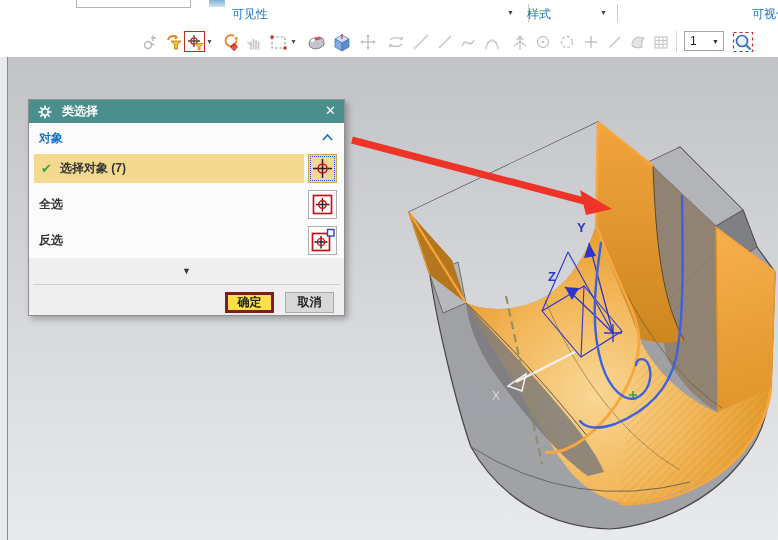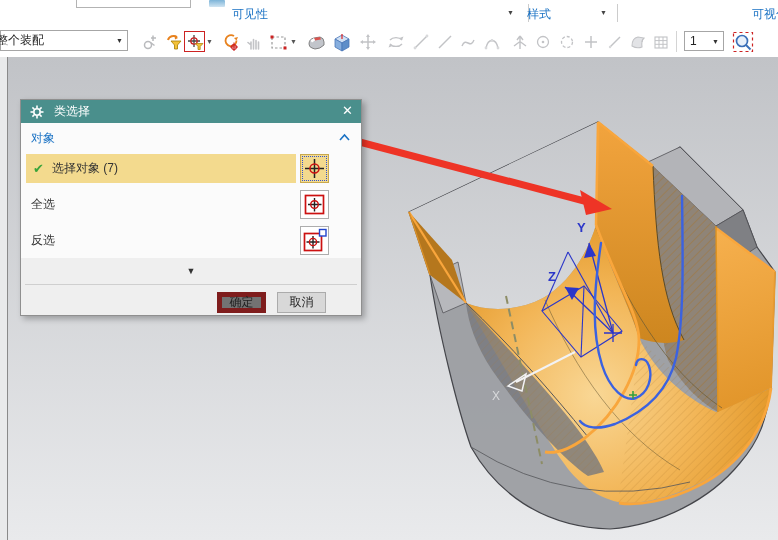--- a/index.html
+++ b/index.html
@@ -27,60 +27,56 @@
   .count .val{padding-left:5px;}
   .tbi{position:absolute;top:5px;width:21px;height:21px;display:flex;align-items:center;justify-content:center;}
   .tbi svg{display:block;}
   .tbi.hl{border:1px solid #cc2222;box-sizing:border-box;}
   .tbcaret{position:absolute;top:12px;font-size:7px;color:#555;line-height:7px;}
   .tbsep{position:absolute;left:676px;top:31px;width:1px;height:21px;background:#d4d4d4;}
   
   .viewport{position:absolute;left:0;top:57px;width:778px;height:483px;}
   .vp-leftstrip{position:absolute;left:0;top:57px;width:7px;height:483px;background:#e9eaeb;border-right:1px solid #8a8a8a;z-index:3;}
   
-  .dialog{position:absolute;left:20px;top:99px;width:342px;height:217px;background:#fbfbfb;border:1px solid #8f8f8f;box-shadow:3px 3px 6px rgba(0,0,0,.28);z-index:5;box-sizing:border-box;}
+  .dialog{position:absolute;left:28px;top:99px;width:317px;height:217px;background:#fbfbfb;border:1px solid #8f8f8f;box-shadow:3px 3px 6px rgba(0,0,0,.28);z-index:5;box-sizing:border-box;font-weight:bold;}
   .dlg-title{position:absolute;left:0;top:0;right:0;height:23px;background:#4a8f8c;display:flex;align-items:center;}
   .dlg-title .gear{margin-left:9px;}
   .dlg-title .ttl{margin-left:10px;color:#fff;font-size:12px;}
   .dlg-title .close{position:absolute;right:8px;top:3px;color:#fff;font-size:13px;cursor:default;}
   .dlg-section{position:absolute;left:10px;top:30px;font-size:12px;color:#1a72c4;}
   .dlg-chev{position:absolute;right:10px;top:33px;}
   .dlg-row-hl{position:absolute;left:5px;top:54px;width:270px;height:29px;background:#f3da8e;display:flex;align-items:center;}
   .dlg-row-hl .chk{color:#3aa43a;font-size:13px;margin-left:7px;}
   .dlg-row-hl .lbl{font-size:12px;color:#333;margin-left:8px;}
   .dlg-lbl{position:absolute;left:10px;font-size:12px;color:#333;height:29px;line-height:29px;}
   .icbtn{position:absolute;left:279px;width:29px;height:29px;box-sizing:border-box;background:#fff;border:1px solid #adadad;display:flex;align-items:center;justify-content:center;}
   .icbtn.sel{background:#f3da8e;border:1px solid #c9a94e;outline:1px dotted #3355cc;outline-offset:-3px;}
   .dlg-footer{position:absolute;left:0;right:0;top:158px;bottom:0;background:#efefef;}
   .dlg-collapse{position:absolute;left:0;right:0;top:166px;text-align:center;font-size:9px;color:#333;}
   .dlg-hr{position:absolute;left:4px;right:4px;top:184px;height:1px;background:#cfcfcf;}
   .dlg-btn{position:absolute;top:192px;width:49px;height:21px;font-size:12px;color:#222;display:flex;align-items:center;justify-content:center;box-sizing:border-box;}
-  .dlg-ok{left:196px;background:#737373;border:5px solid #7f1d1d;}
+  .dlg-ok{left:196px;background:#fde047;border:3px solid #7f1d1d;}
   .dlg-cancel{left:256px;background:#d8d8d8;border:1px solid #ababab;}
 </style>
 </head>
 <body>
 
 <div class="topstrip">
   <div class="partial-box"></div>
   <div class="partial-icon"></div>
   <span class="grouplabel" style="left:232px">可见性</span>
   <span class="caret" style="left:507px">▼</span>
   <div class="vsep" style="left:528px"></div>
   <span class="grouplabel" style="left:527px">样式</span>
   <span class="caret" style="left:600px">▼</span>
   <div class="vsep" style="left:617px"></div>
   <span class="grouplabel" style="left:752px">可视化</span>
 </div>
 
 <div class="toolbar">
-  <div class="combo scope">
-    <span class="val">整个装配</span>
-    <span class="dd">▼</span>
-  </div>
 
   <div class="tbi" style="left:140px">
     <svg width="20" height="20">
         <circle cx="7" cy="13" r="3.5" fill="none" stroke="#b9babd" stroke-width="1.5"></circle>
         <path d="M10,6 L15,6 M12,3.5 V9 M9.5,10.5 L13.5,13.5" stroke="#b9babd" stroke-width="1.5" fill="none"></path>
       </svg>
   </div>
   <div class="tbi" style="left:163px">
     <svg width="20" height="20">
         <path d="M4,8 C5,4 10,3 13,5" stroke="#e8821e" stroke-width="2" fill="none"></path>

